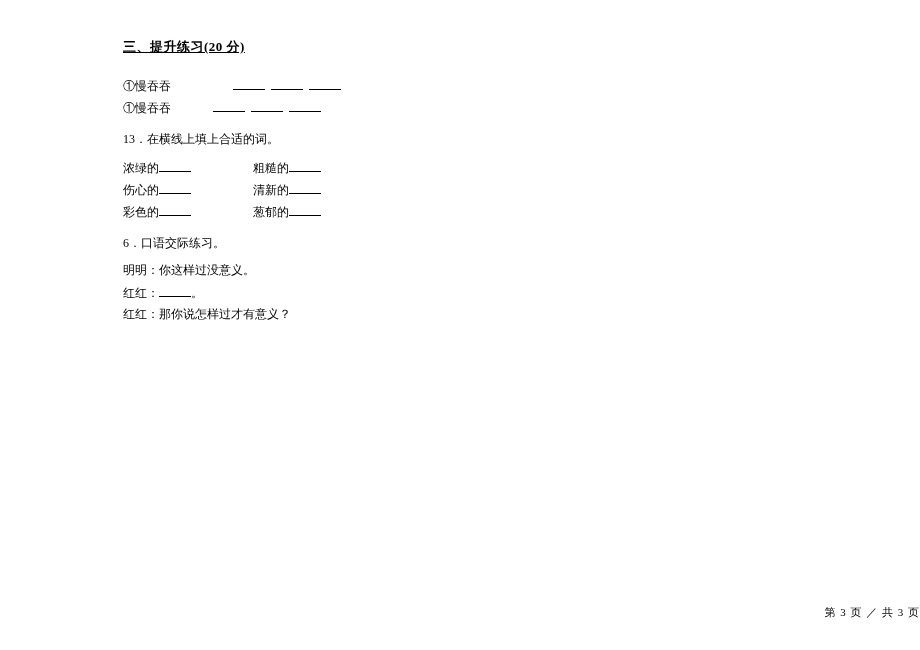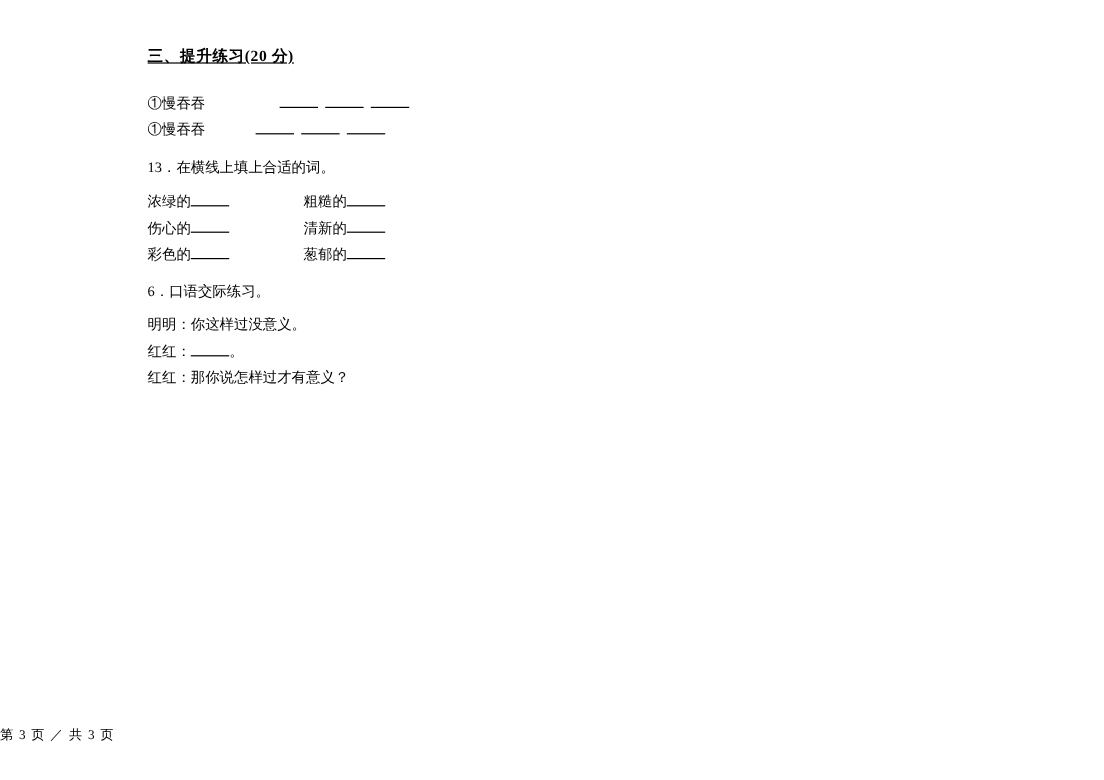--- a/index.html
+++ b/index.html
@@ -43,21 +43,21 @@
   .gap-small { display: inline-block; width: 6px; }
   .gap-large { display: inline-block; width: 62px; }
   .gap-med { display: inline-block; width: 42px; }
   .q12-row { margin-bottom: 2px; }
   .q13-row { margin-bottom: 2px; }
   .footer {
     position: absolute;
     bottom: 30px;
     left: 0;
     width: 920px;
-    text-align: left;
+    text-align: right;
     font-size: 11px;
     letter-spacing: 1px;
   }
 </style>
 </head>
 <body>
 
 <div class="page-content">
 
   <div class="section-title">三、提升练习(20 分)</div>

